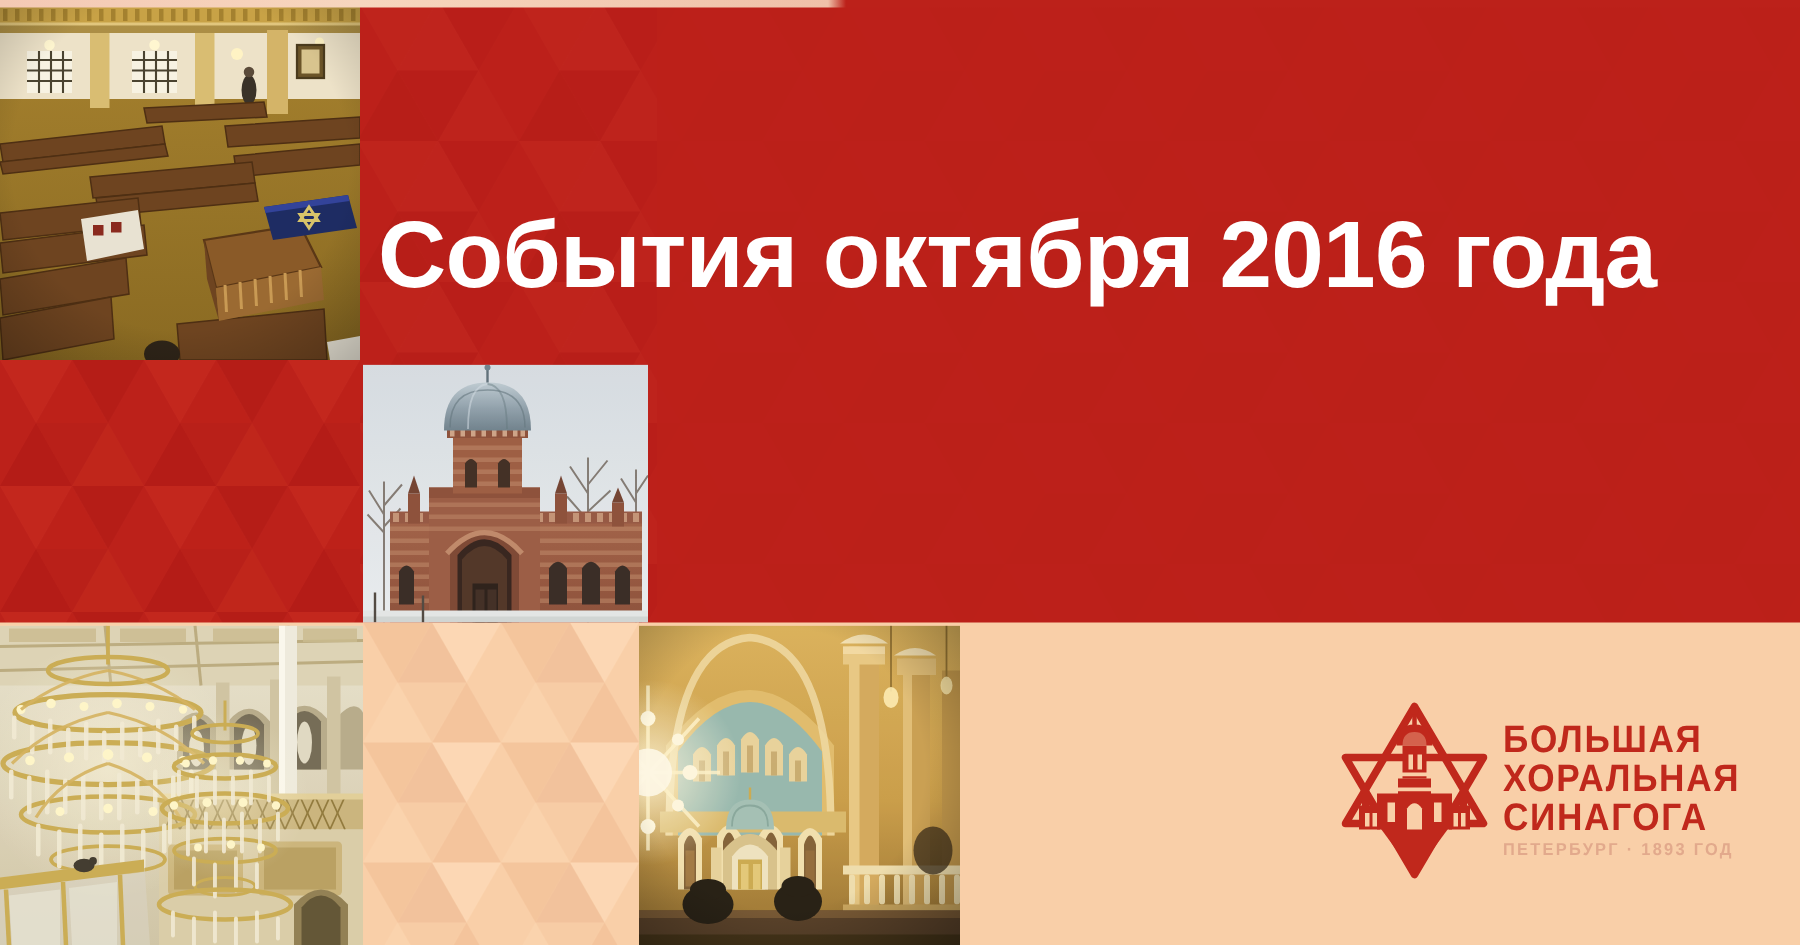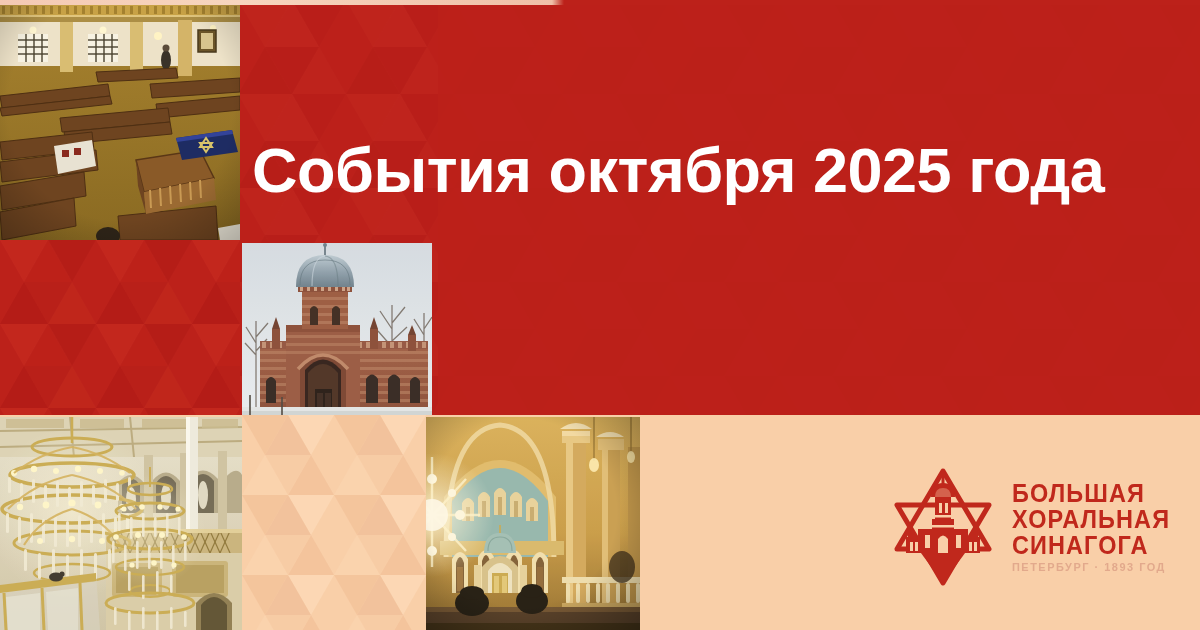--- a/index.html
+++ b/index.html
@@ -54,21 +54,20 @@
   #logo {
     position:absolute;
     left:884px; top:463px;
     width:275px; height:128px;
     z-index:30;
     display:flex; align-items:center;
   }
   #logo-mark { width:118px; height:128px; flex:0 0 118px; }
   #logo-mark svg { display:block; width:100%; height:100%; }
   #logo-text {
-    margin-left:10px;
     display:flex; flex-direction:column;
     justify-content:flex-start;
   }
   #logo-text .ln {
     color:#C0281C;
     font-size:25.5px;
     font-weight:bold;
     line-height:26px;
     letter-spacing:1.2px;
     transform:scaleX(0.92);
@@ -807,21 +806,21 @@
         <radialGradient id="p4vg" cx="0.45" cy="0.45" r="0.8">
           <stop offset="55%" stop-color="#000" stop-opacity="0"></stop>
           <stop offset="100%" stop-color="#000" stop-opacity="0.38"></stop>
         </radialGradient>
       </defs>
     </svg>
   </div>
 
   <div class="topstrip"></div>
 
-  <div id="headline">События октября 2025 года</div>
+  <div id="headline">События октября 2016 года</div>
 
   <div id="logo">
 
     <div id="logo-mark">
       <svg viewBox="0 0 118 128">
 
         <g fill="none" stroke="#C0281C" stroke-width="5" stroke-linejoin="round">
           <polygon points="59,8 105,86 13,86"></polygon>
           <polygon points="59,120 13,42 105,42"></polygon>
         </g>

